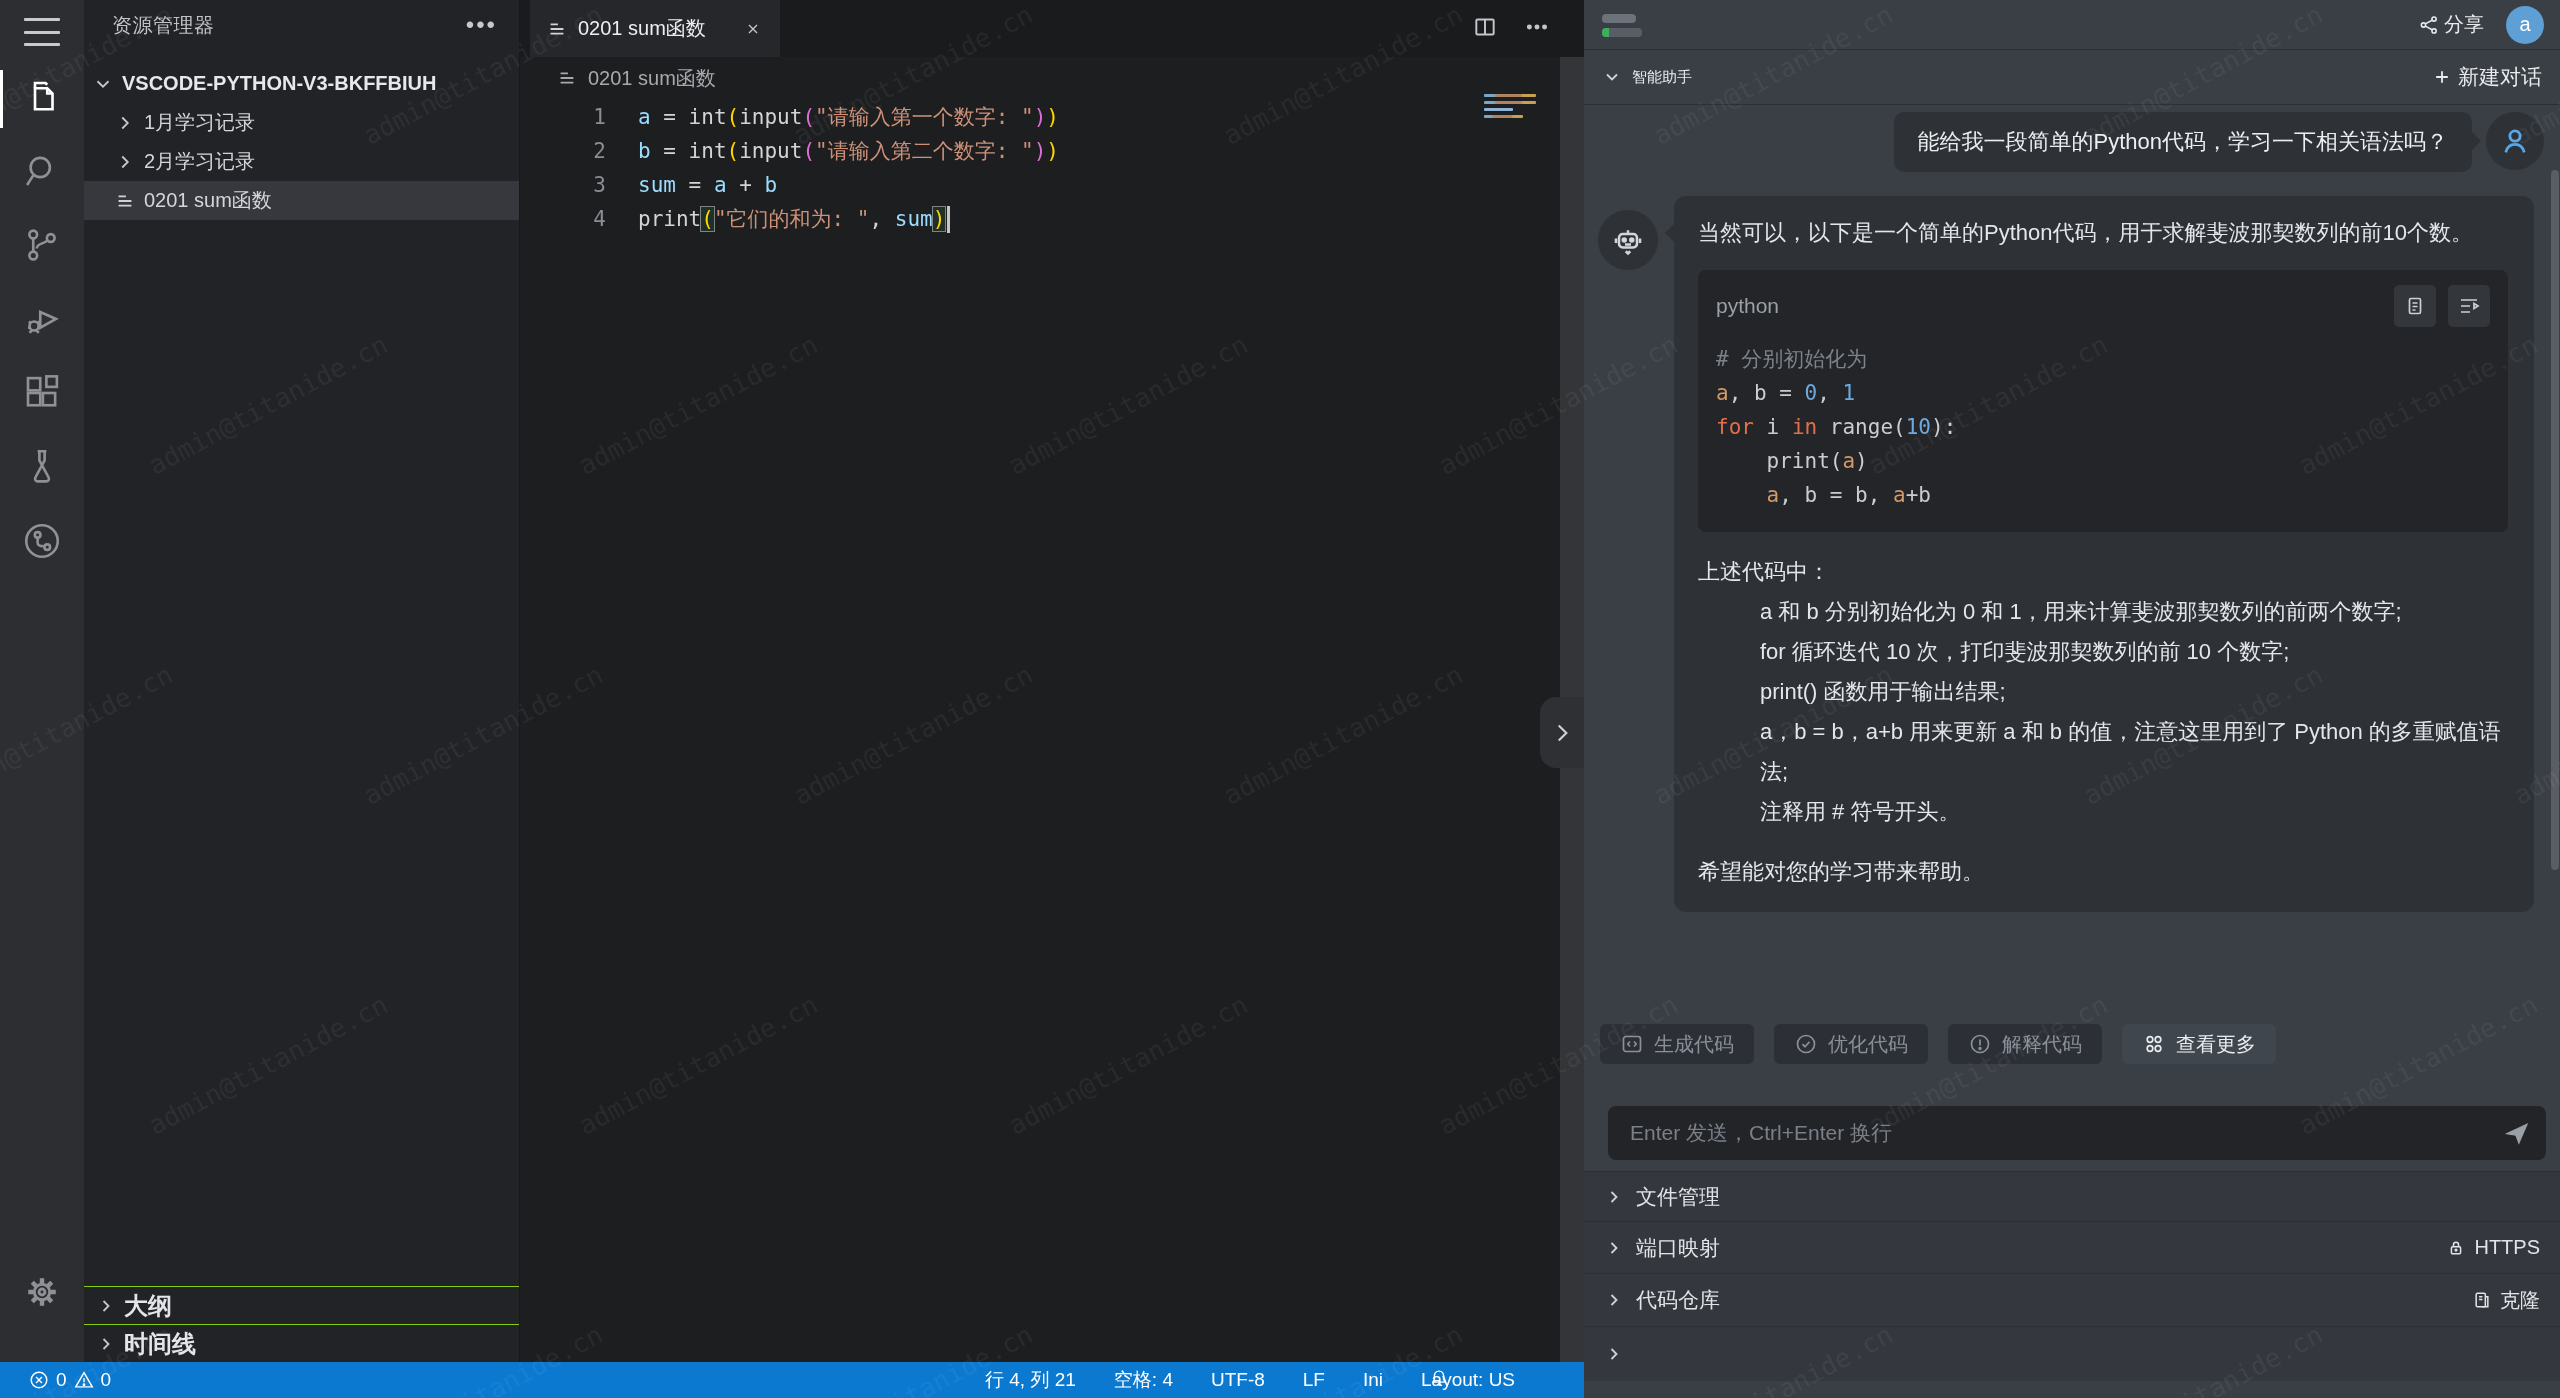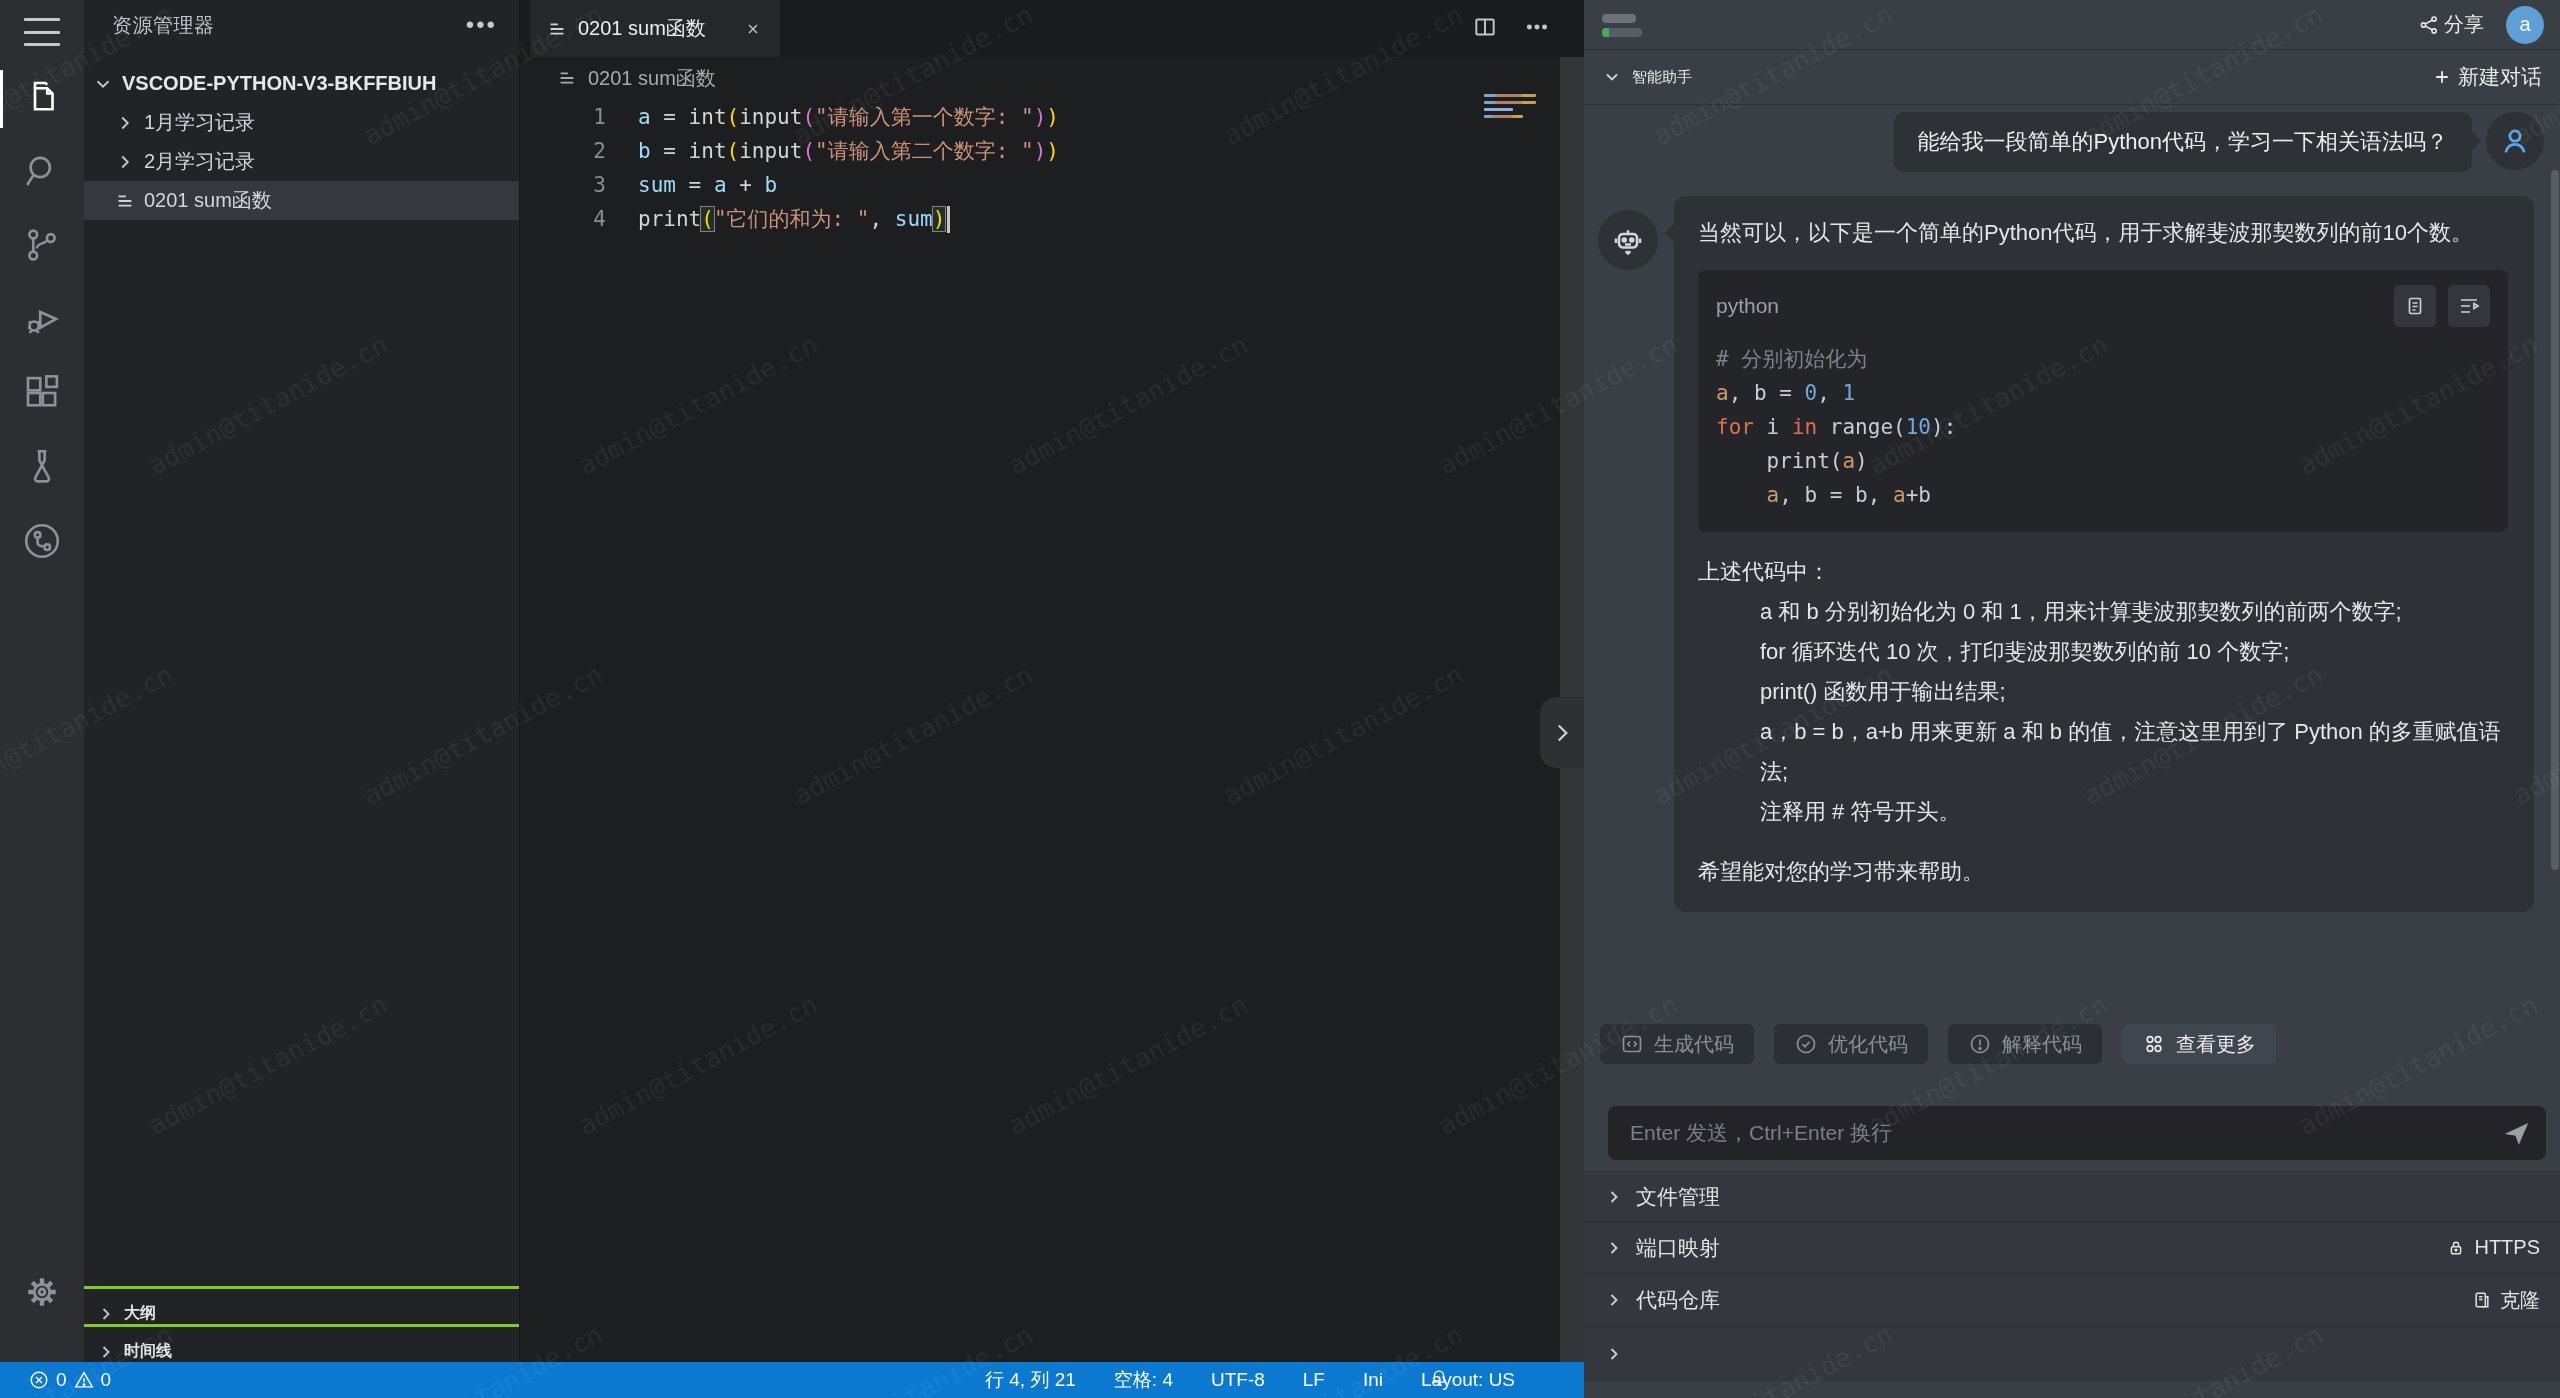--- a/index.html
+++ b/index.html
@@ -32,21 +32,21 @@
   .tree { margin-top:14px; }
   .tree-row { height:39px; display:flex; align-items:center; cursor:pointer; color:#d3d6da; font-size:20px; }
   .tree-row svg { width:22px; height:22px; stroke:#c4c7cb; fill:none; stroke-width:2; flex:none; }
   .tree-row.root { font-weight:bold; color:#e6e8ea; padding-left:8px; }
   .tree-row.child { padding-left:30px; }
   .tree-row .lbl { margin-left:8px; white-space:nowrap; }
   .tree-row.selected { background:#37383d; }
   .file-ico { width:22px; height:22px; flex:none; }
   .file-ico svg { width:22px; height:22px; stroke:#cfd2d6; stroke-width:2; }
   .sb-bottom { position:absolute; left:0; bottom:0; width:100%; }
-  .sb-sec { height:38px; display:flex; align-items:flex-end; border-top:3px solid #84cc16; color:#e3e5e8; font-size:16px; font-weight:bold; padding-left:12px; cursor:pointer; }
+  .sb-sec { height:38px; display:flex; align-items:center; border-top:1px solid #84cc16; color:#e3e5e8; font-size:24px; font-weight:bold; padding-left:12px; cursor:pointer; }
   .sb-sec svg { width:20px; height:20px; stroke:#c4c7cb; fill:none; stroke-width:2.2; }
   .sb-sec .lbl { margin-left:8px; }
 
   
   .editor { position:absolute; left:520px; top:0; width:1064px; height:1362px; background:#1d1e20; }
   .tabbar { position:absolute; left:0; top:0; width:100%; height:57px; background:#1a1b1d; }
   .tab { position:absolute; left:10px; top:0; height:57px; width:250px; background:#26272a; display:flex; align-items:center; padding:0 14px 0 16px; cursor:pointer; }
   .tab .file-ico { margin-right:10px; }
   .tab-label { color:#eceef0; font-size:20px; flex:1; white-space:nowrap; }
   .tab-close { width:26px; height:26px; display:flex; align-items:center; justify-content:center; cursor:pointer; border-radius:4px; }

